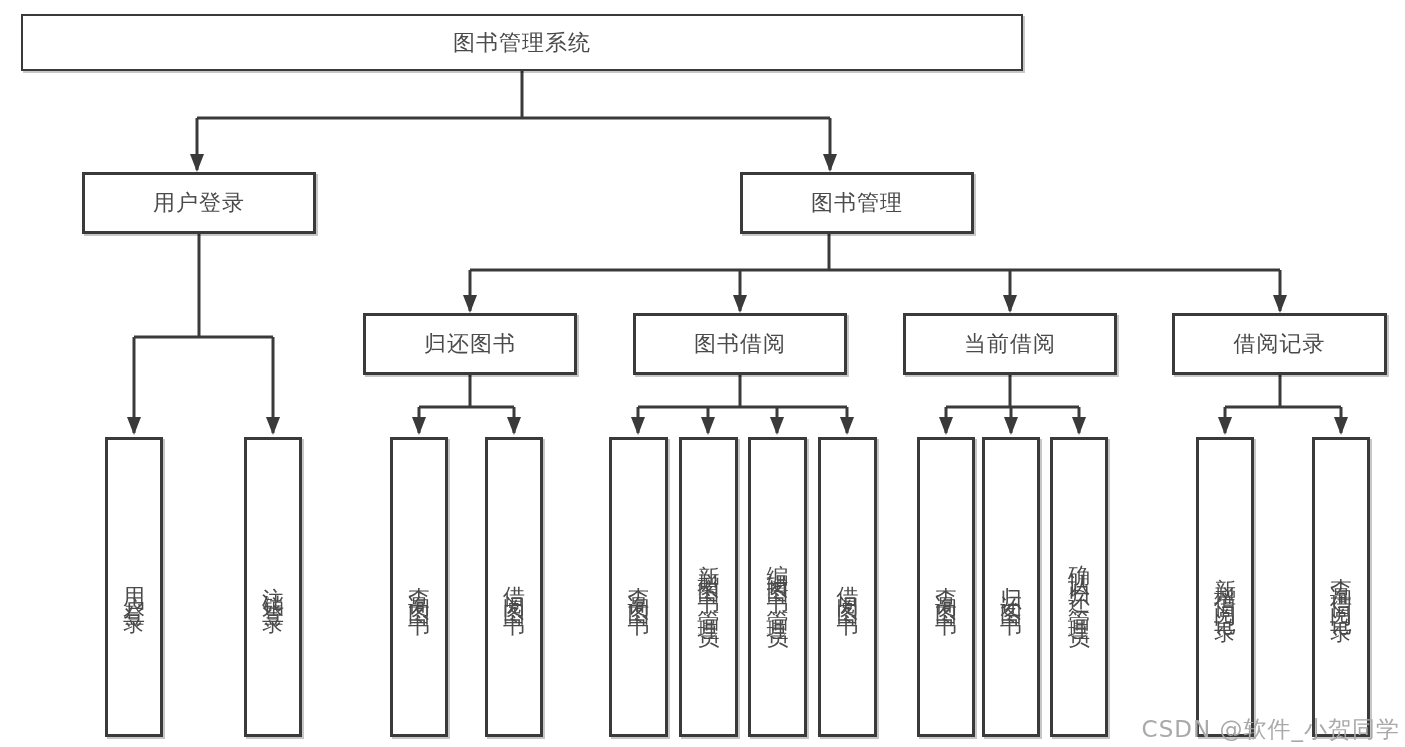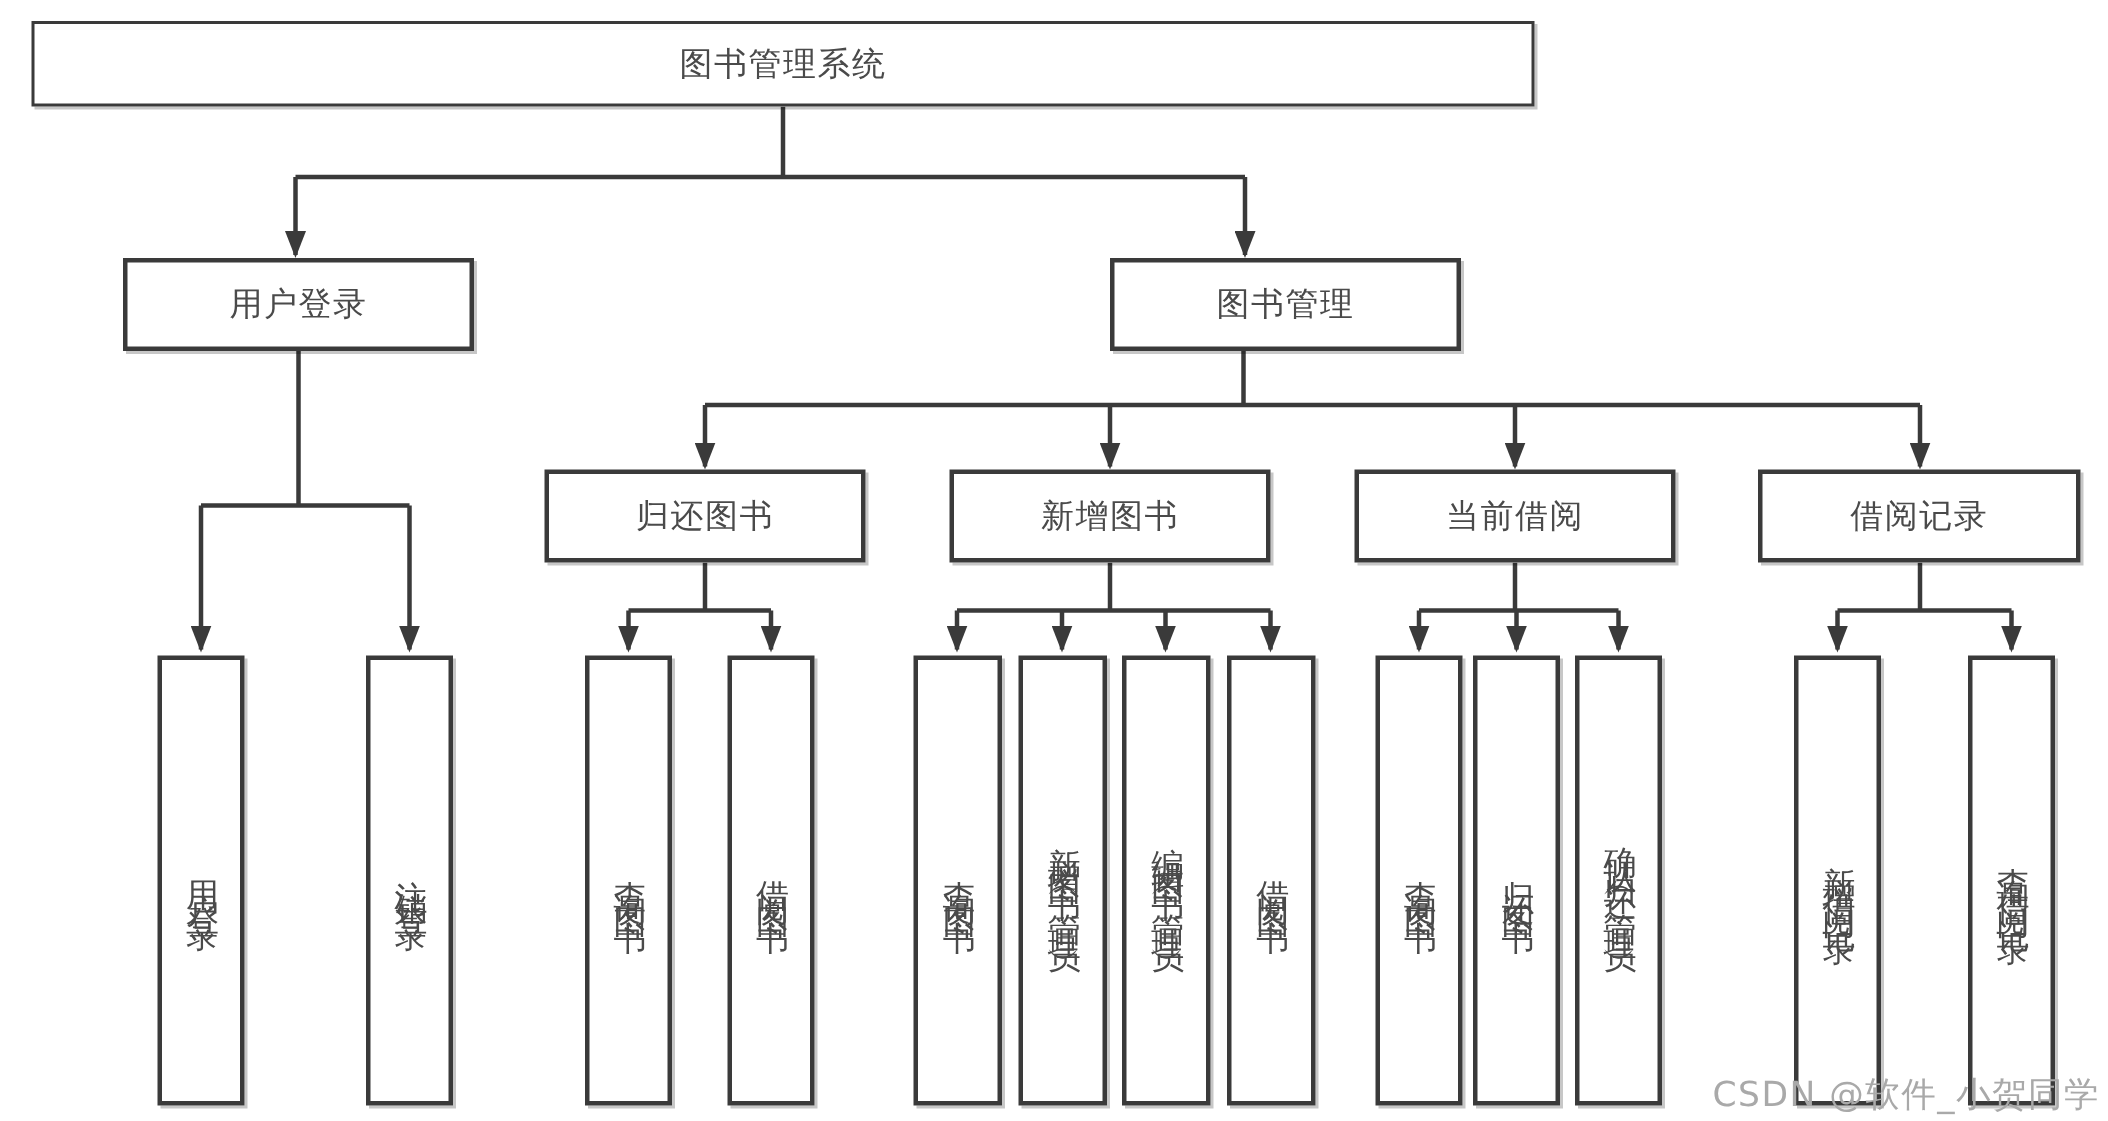--- a/index.html
+++ b/index.html
@@ -86,21 +86,21 @@
     <span>用户登录</span>
   </div>
   <div class="node h" style="left:740px;top:172px;width:234px;height:62px">
     <span>图书管理</span>
   </div>
 
   <div class="node h" style="left:363px;top:313px;width:214px;height:62px">
     <span>归还图书</span>
   </div>
   <div class="node h" style="left:633px;top:313px;width:214px;height:62px">
-    <span>新增图书</span>
+    <span>图书借阅</span>
   </div>
   <div class="node h" style="left:903px;top:313px;width:214px;height:62px">
     <span>当前借阅</span>
   </div>
   <div class="node h" style="left:1172px;top:313px;width:215px;height:62px">
     <span>借阅记录</span>
   </div>
 
   <div class="node v" style="left:105px;top:437px;width:58px;height:300px">
     <span>用户登录</span>

